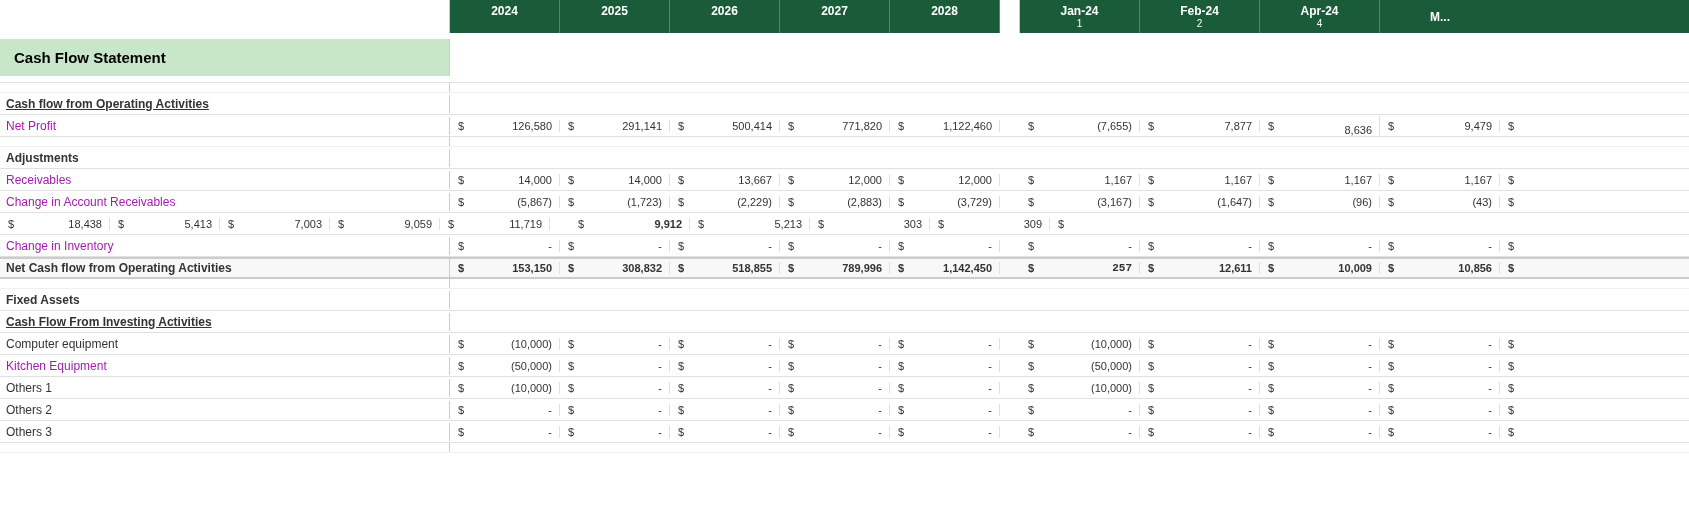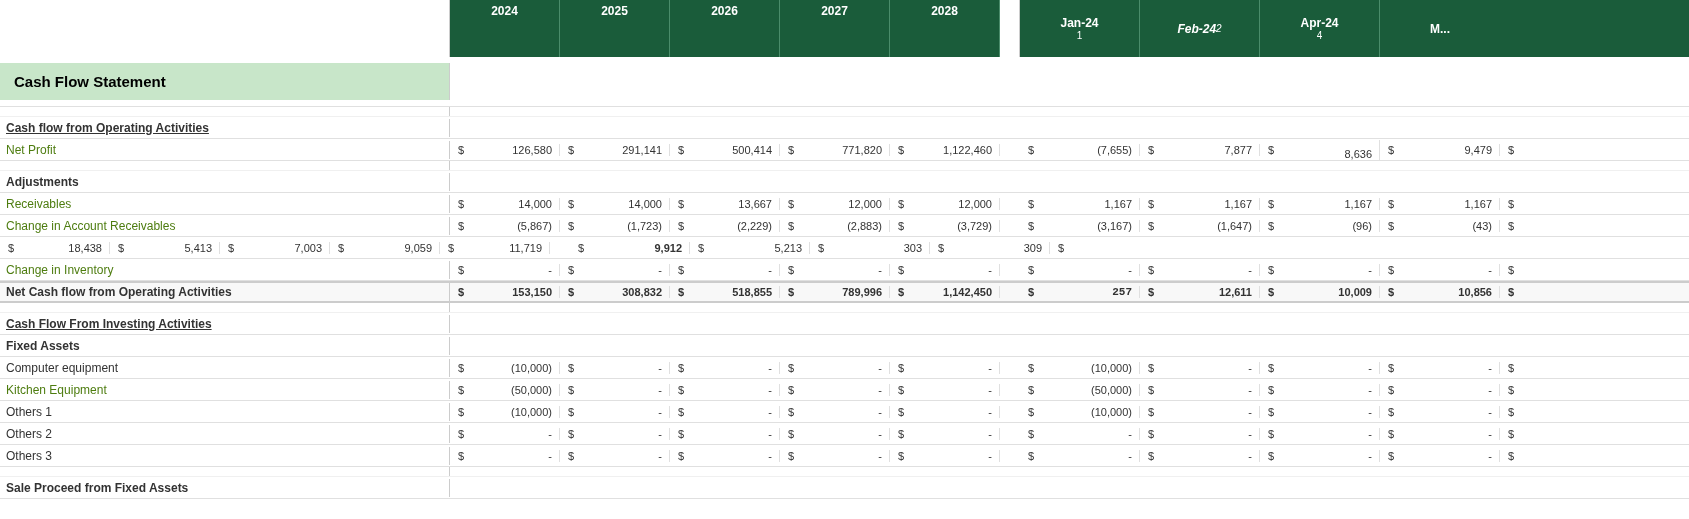--- a/index.html
+++ b/index.html
@@ -37,21 +37,21 @@
     }
     .col-sep {
       width: 20px;
       min-width: 20px;
       background: #fff;
       border-right: 1px solid #ccc;
     }
     .col-month {
       width: 120px;
       min-width: 120px;
-      padding: 16px 2px;
+      padding: 4px 2px;
       border-right: 1px solid #4a8c6a;
       text-align: center;
     }
     .col-month-last {
       width: 120px;
       min-width: 120px;
       padding: 4px 2px;
       text-align: center;
     }
     .data-row {
@@ -60,21 +60,21 @@
       align-items: center;
       min-height: 22px;
     }
     .cell-label {
       width: 450px;
       min-width: 450px;
       padding: 2px 6px;
       border-right: 1px solid #ccc;
       color: #333;
     }
-    .cell-label.blue { color: #4d7c0f; }
+    .cell-label.blue { color: #a21caf; }
     .cell-label.bold { font-weight: bold; }
     .cell-label.underline { text-decoration: underline; }
     .cell-sep {
       width: 20px;
       min-width: 20px;
       border-right: 1px solid #ccc;
     }
     .title-cell {
       width: 450px;
       min-width: 450px;
@@ -132,21 +132,21 @@
     <div class="col-year">2024</div>
     <div class="col-year">2025</div>
     <div class="col-year">2026</div>
     <div class="col-year">2027</div>
     <div class="col-year">2028</div>
     <div class="col-sep" style="background:#fff;"></div>
     <div class="col-month" style="display:flex;flex-direction:column;align-items:center;justify-content:center;">
       <span>Jan-24</span>
       <span class="header-number">1</span>
     </div>
-    <div class="col-month" style="display:flex;flex-direction:row;align-items:center;justify-content:center;font-style:italic;">
+    <div class="col-month" style="display:flex;flex-direction:column;align-items:center;justify-content:center;">
       <span>Feb-24</span>
       <span class="header-number">2</span>
     </div>
     <div class="col-month" style="display:flex;flex-direction:column;align-items:center;justify-content:center;">
       <span>Apr-24</span>
       <span class="header-number">4</span>
     </div>
     <div class="col-month-last" style="display:flex;flex-direction:column;align-items:center;justify-content:center;">
       <span>M...</span>
     </div>
@@ -444,30 +444,30 @@
         <span class="dollar-col" style="font-weight:bold;">$</span>
         <span class="val-col bold" style="width:100px;"></span>
       </div>
   </div>
 
   <div class="spacer-row">
       <div class="spacer-cell"></div>
     </div>
 
   <div class="data-row">
+    <div class="cell-label bold">Fixed Assets</div>
+    <div style="flex:1;"></div>
+  </div>
+
+  <div class="data-row">
     <div class="cell-label bold underline">Cash Flow From Investing Activities</div>
     <div style="flex:1;"></div>
   </div>
 
   <div class="data-row">
-    <div class="cell-label bold">Fixed Assets</div>
-    <div style="flex:1;"></div>
-  </div>
-
-  <div class="data-row">
     <div class="cell-label">Computer equipment</div>
     <div style="display:flex;align-items:center;width:110px;min-width:110px;border-right:1px solid #e0e0e0;">
         <span class="dollar-col">$</span>
         <span class="val-col">(10,000)</span>
       </div>
     <div style="display:flex;align-items:center;width:110px;min-width:110px;border-right:1px solid #e0e0e0;">
         <span class="dollar-col">$</span>
         <span class="val-col">-</span>
       </div>
     <div style="display:flex;align-items:center;width:110px;min-width:110px;border-right:1px solid #e0e0e0;">
@@ -682,18 +682,14 @@
     <div style="display:flex;align-items:center;width:120px;min-width:120px;">
         <span class="dollar-col">$</span>
         <span class="val-col" style="width:100px;"></span>
       </div>
   </div>
 
   <div class="spacer-row">
       <div class="spacer-cell"></div>
     </div>
 
-  <div class="data-row">
-    <div class="cell-label bold">Sale Proceed from Fixed Assets</div>
-    <div style="flex:1;"></div>
-  </div>
 
 </div>
 
 </body></html>

